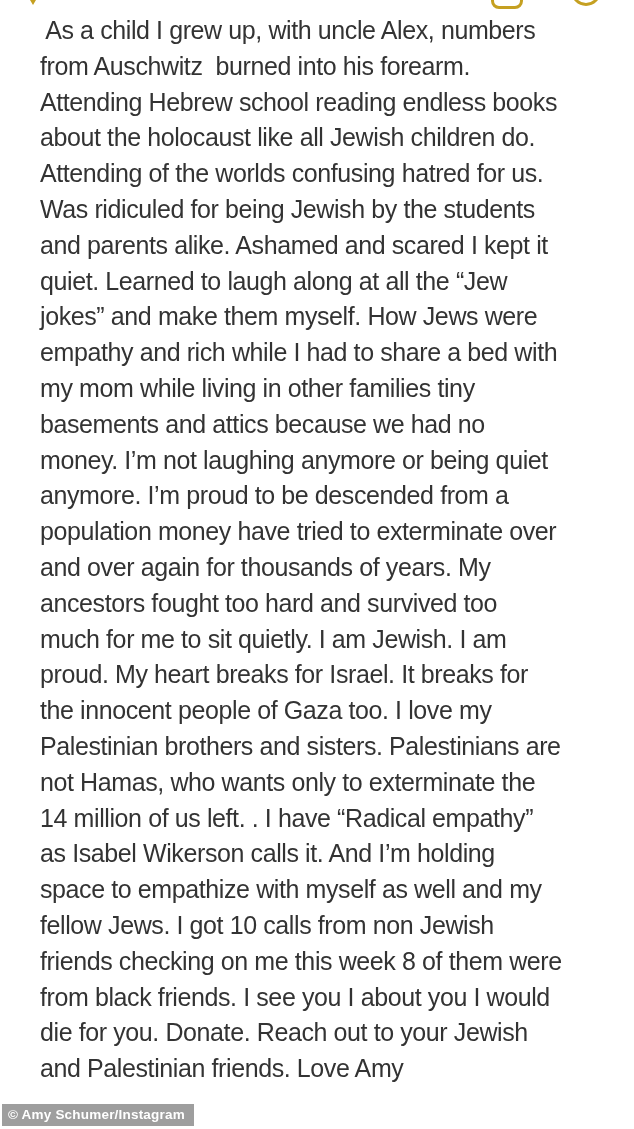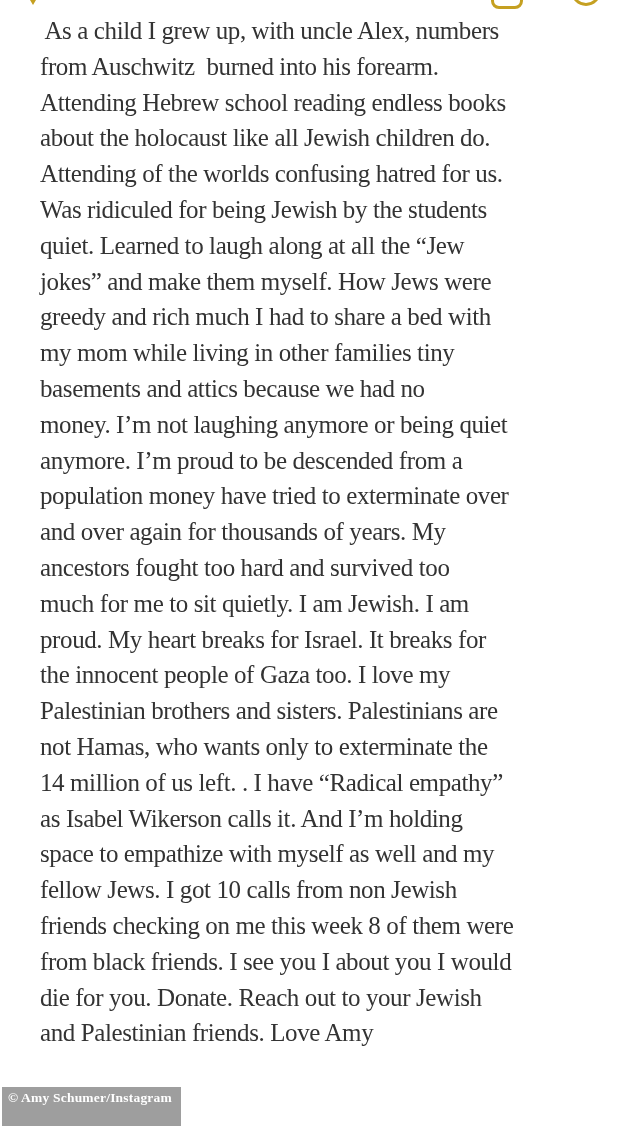--- a/index.html
+++ b/index.html
@@ -6,21 +6,21 @@
     margin: 0;
     padding: 0;
     background: #ffffff;
   }
   .stage {
     position: relative;
     width: 634px;
     height: 1129px;
     background: var(--page-bg, #ffffff);
     overflow: hidden;
-    font-family: Liberation Serif, serif;
+    font-family: Liberation Sans, sans-serif;
   }
   
   .icon-frag {
     position: absolute;
     box-sizing: border-box;
   }
   .frag-share {
     left: 27px;
     top: -5px;
     width: 12px;
@@ -65,44 +65,45 @@
   
   .watermark {
     position: absolute;
     left: 2px;
     bottom: 3px;
     background: var(--watermark-bg, #9e9e9e);
     color: var(--watermark-text, #ffffff);
     font-size: 13.5px;
     font-weight: bold;
     letter-spacing: 0.2px;
-    padding: 3px 9px 20px 6px;
+    padding: 3px 9px 4px 6px;
   }
 </style>
 </head>
 <body>
 
 <div class="stage">
 
   <div class="icon-frag frag-share"></div>
 
   <div class="icon-frag frag-square"></div>
 
   <div class="icon-frag frag-circle"></div>
 
   <div class="post-text">
       <div class="text-line"> As a child I grew up, with uncle Alex, numbers</div>
       <div class="text-line">from Auschwitz  burned into his forearm.</div>
       <div class="text-line">Attending Hebrew school reading endless books</div>
       <div class="text-line">about the holocaust like all Jewish children do.</div>
       <div class="text-line">Attending of the worlds confusing hatred for us.</div>
       <div class="text-line">Was ridiculed for being Jewish by the students</div>
+      <div class="text-line">and parents alike. Ashamed and scared I kept it</div>
       <div class="text-line">quiet. Learned to laugh along at all the “Jew</div>
       <div class="text-line">jokes” and make them myself. How Jews were</div>
-      <div class="text-line">greedy and rich much I had to share a bed with</div>
+      <div class="text-line">empathy and rich while I had to share a bed with</div>
       <div class="text-line">my mom while living in other families tiny</div>
       <div class="text-line">basements and attics because we had no</div>
       <div class="text-line">money. I’m not laughing anymore or being quiet</div>
       <div class="text-line">anymore. I’m proud to be descended from a</div>
       <div class="text-line">population money have tried to exterminate over</div>
       <div class="text-line">and over again for thousands of years. My</div>
       <div class="text-line">ancestors fought too hard and survived too</div>
       <div class="text-line">much for me to sit quietly. I am Jewish. I am</div>
       <div class="text-line">proud. My heart breaks for Israel. It breaks for</div>
       <div class="text-line">the innocent people of Gaza too. I love my</div>

